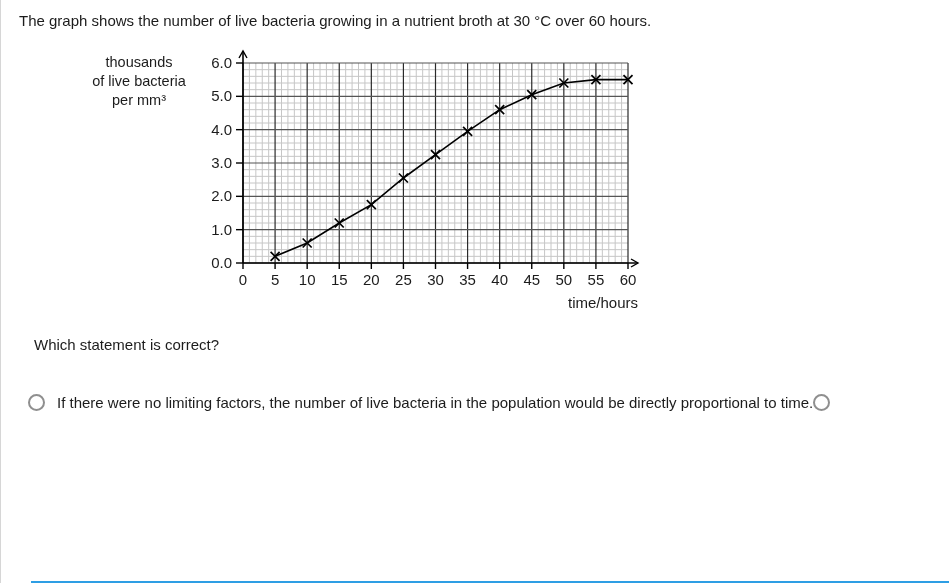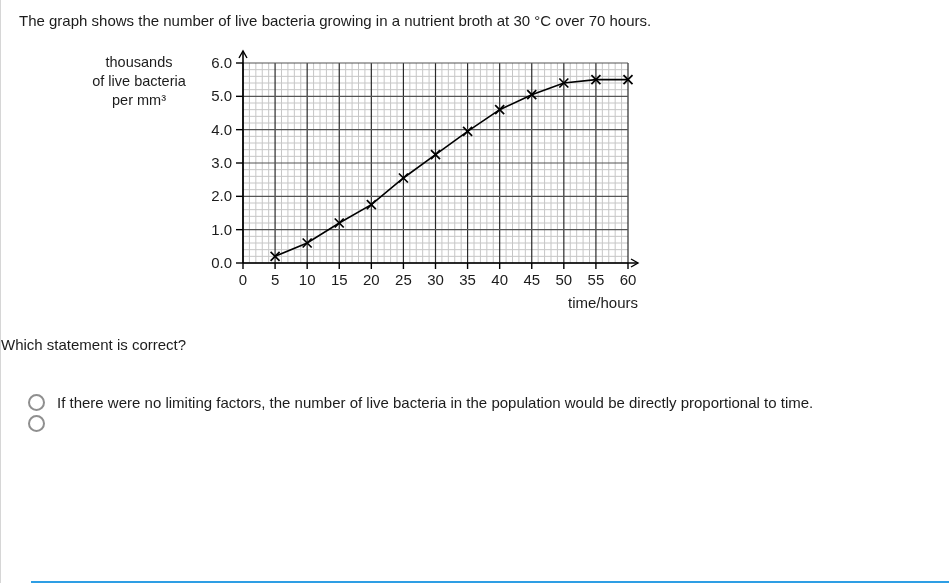--- a/index.html
+++ b/index.html
@@ -5,31 +5,31 @@
   html,body{margin:0;padding:0;}
   body{
     width:949px;height:583px;position:relative;overflow:hidden;
     background:#ffffff;color:#1c1c1c;
     font-family:"Liberation Sans",sans-serif;
     border-left:1px solid #d6d6d6;box-sizing:border-box;
   }
   .title{position:absolute;left:18px;top:12px;font-size:15px;}
   .chart-wrap{position:absolute;left:88px;top:45px;width:570px;height:278px;}
   svg text{font-family:"Liberation Sans",sans-serif;fill:#1c1c1c;}
-  .question{position:absolute;left:0;top:336px;font-size:15px;}
-  .options{position:absolute;left:27px;top:392px;display:flex;flex-direction:column;}
+  .question{position:absolute;left:33px;top:336px;font-size:15px;}
+  .options{position:absolute;left:27px;top:392px;display:flex;flex-direction:row;}
   .option{display:flex;align-items:flex-start;gap:12px;font-size:15px;line-height:21px;white-space:nowrap;cursor:pointer;}
   .radio{width:13px;height:13px;border:2px solid #8f8f8f;border-radius:50%;background:#fff;flex:0 0 auto;margin-top:2px;box-sizing:content-box;}
   .option.focused .radio{border-color:#6cabdc;}
   .bottom-bar{position:absolute;left:30px;right:0;bottom:0;height:2px;}
 </style>
 </head>
 <body>
 
-<div class="title">The graph shows the number of live bacteria growing in a nutrient broth at 30 °C over 70 hours.</div>
+<div class="title">The graph shows the number of live bacteria growing in a nutrient broth at 30 °C over 60 hours.</div>
 
 <div class="chart-wrap">
   <svg id="chart-svg" width="570" height="278" viewBox="0 0 570 278">
       <g>
         <line x1="160.41666666666666" y1="18" x2="160.41666666666666" y2="218" stroke="#c6c6c6" stroke-width="1"></line>
         <line x1="166.83333333333334" y1="18" x2="166.83333333333334" y2="218" stroke="#c6c6c6" stroke-width="1"></line>
         <line x1="173.25" y1="18" x2="173.25" y2="218" stroke="#c6c6c6" stroke-width="1"></line>
         <line x1="179.66666666666666" y1="18" x2="179.66666666666666" y2="218" stroke="#c6c6c6" stroke-width="1"></line>
         <line x1="192.5" y1="18" x2="192.5" y2="218" stroke="#c6c6c6" stroke-width="1"></line>
         <line x1="198.91666666666666" y1="18" x2="198.91666666666666" y2="218" stroke="#c6c6c6" stroke-width="1"></line>

